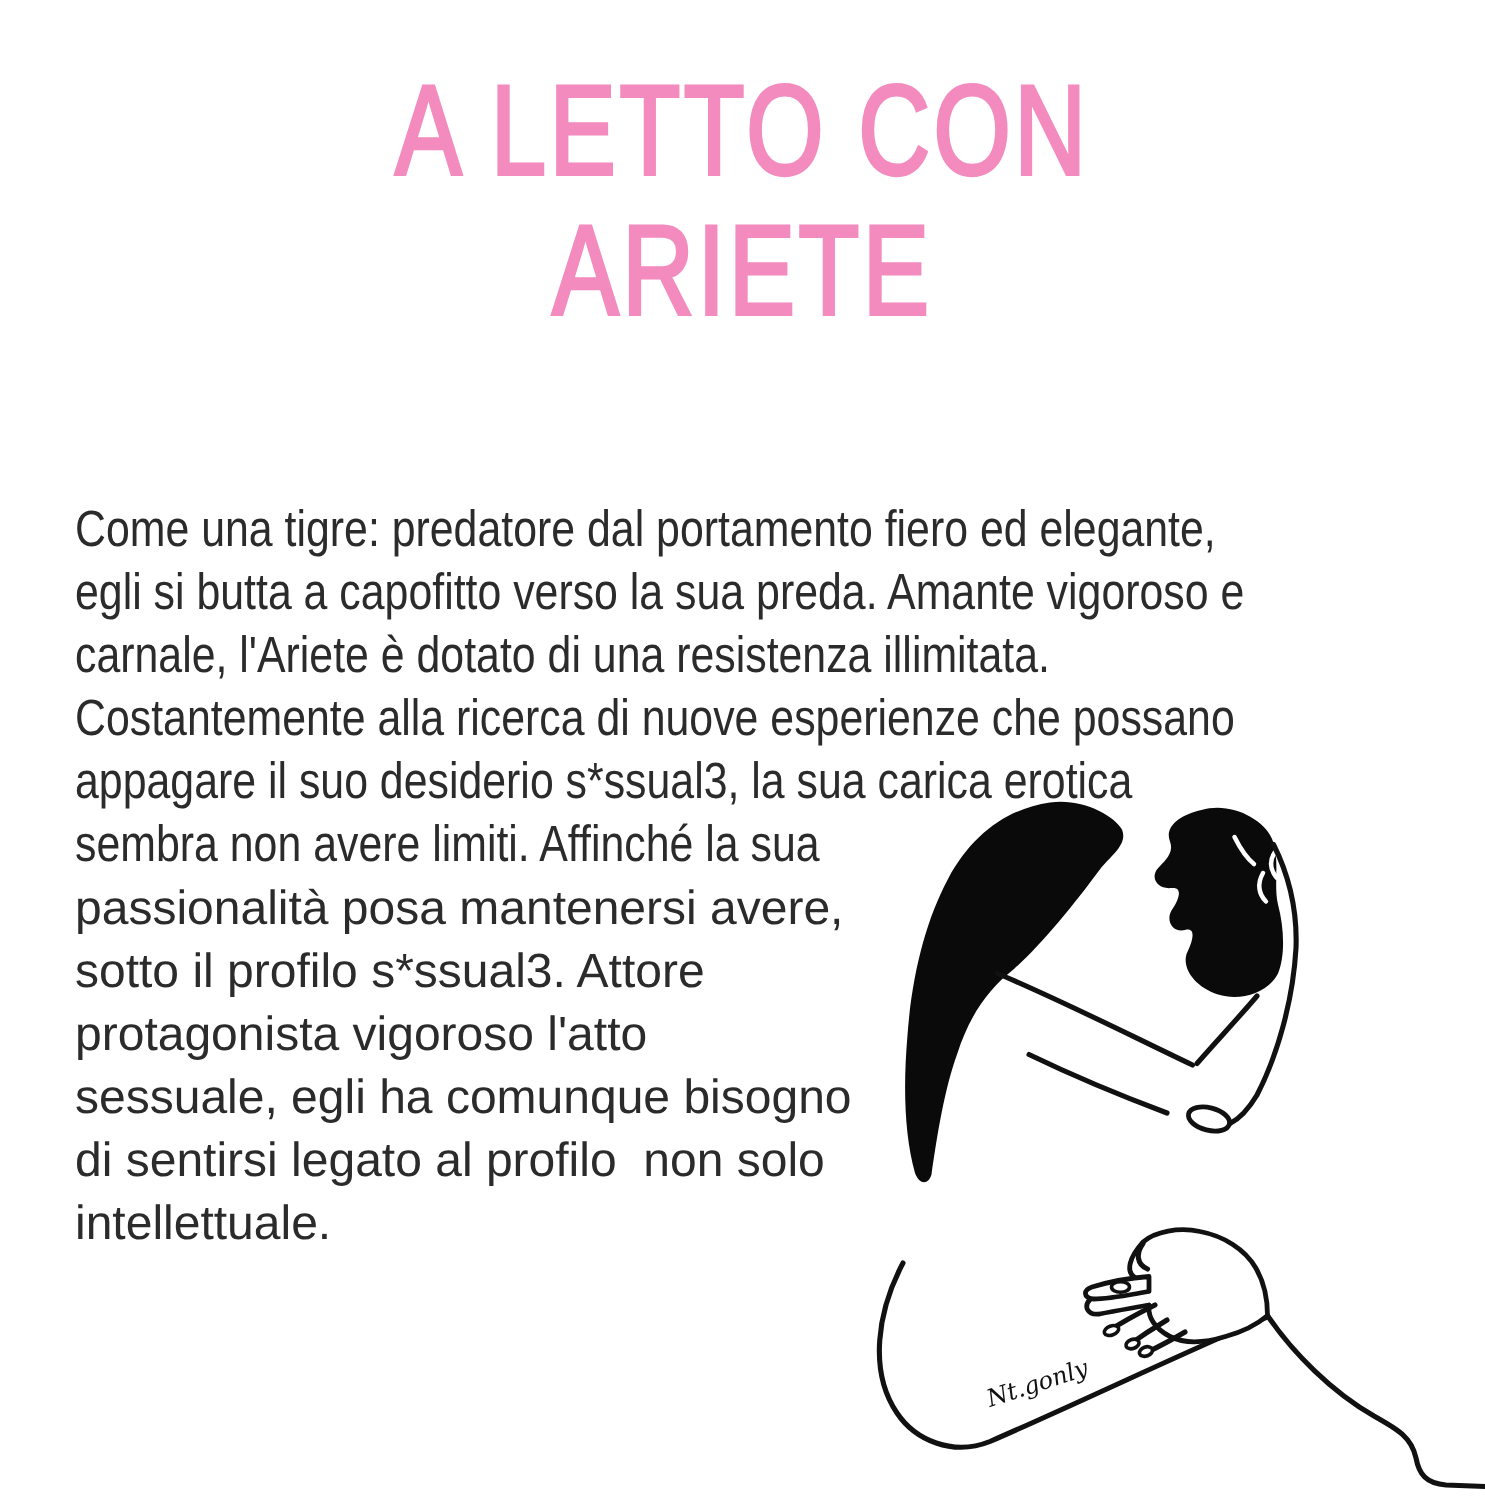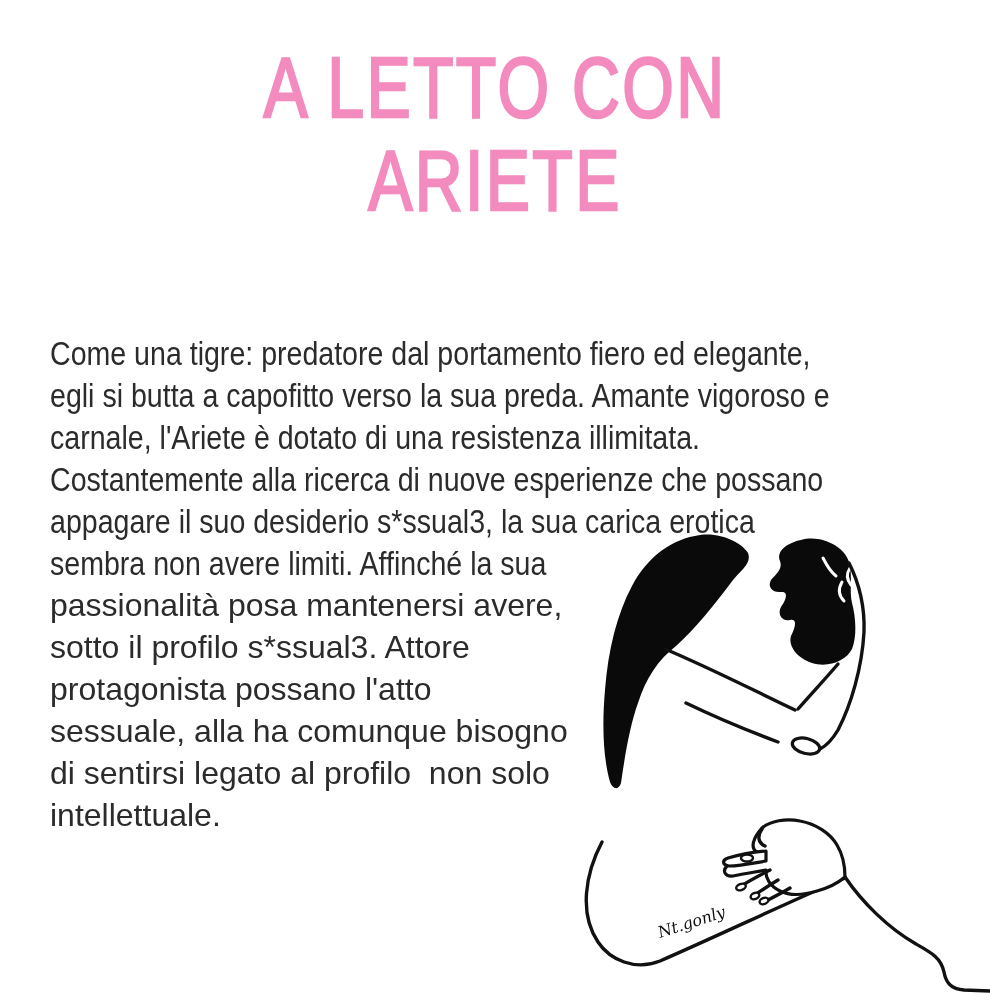--- a/index.html
+++ b/index.html
@@ -58,22 +58,22 @@
         <div class="line">egli si butta a capofitto verso la sua preda. Amante vigoroso e</div>
         <div class="line">carnale, l'Ariete è dotato di una resistenza illimitata.</div>
         <div class="line">Costantemente alla ricerca di nuove esperienze che possano</div>
         <div class="line">appagare il suo desiderio s*ssual3, la sua carica erotica</div>
         <div class="line">sembra non avere limiti. Affinché la sua</div>
       </div>
     <div class="reg-wrap">
 
     <div class="line">passionalità posa mantenersi avere,</div>
         <div class="line">sotto il profilo s*ssual3. Attore</div>
-        <div class="line">protagonista possano l'atto</div>
-        <div class="line">sessuale, alla ha comunque bisogno</div>
+        <div class="line">protagonista vigoroso l'atto</div>
+        <div class="line">sessuale, egli ha comunque bisogno</div>
         <div class="line">di sentirsi legato al profilo  non solo</div>
         <div class="line">intellettuale.</div>
       </div>
   </div>
 
   <svg class="art" viewBox="0 0 990 1000" aria-hidden="true">
 
     <path class="ink-line" d="M602,842 C585,874 579,914 598,942 C610,960 635,971 660,961 C722,934 784,904 845,878"></path>
 
     <path class="ink-fill" d="M700,535 C672,539 648,556 632,586 C617,614 608,650 605,690

